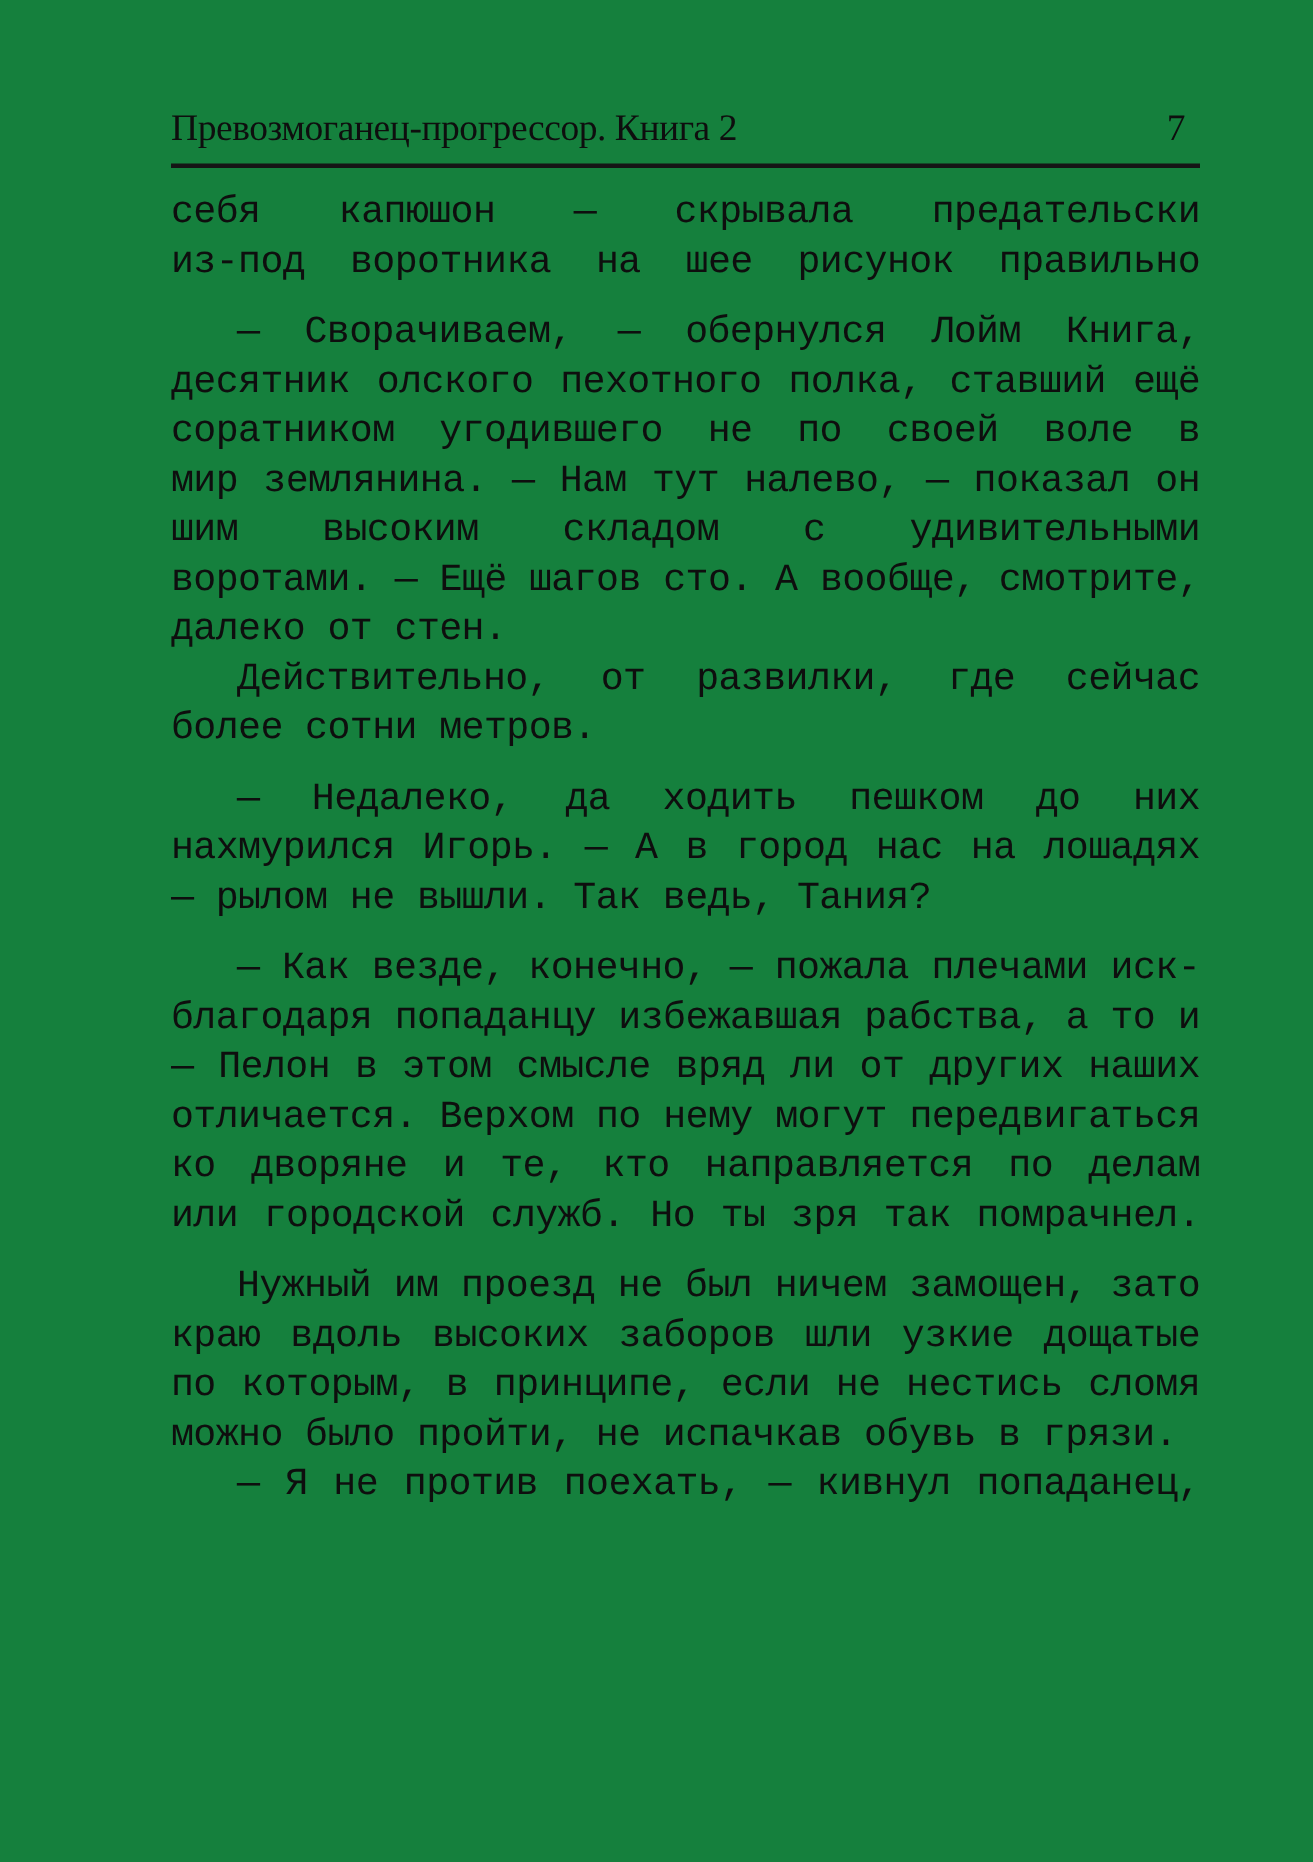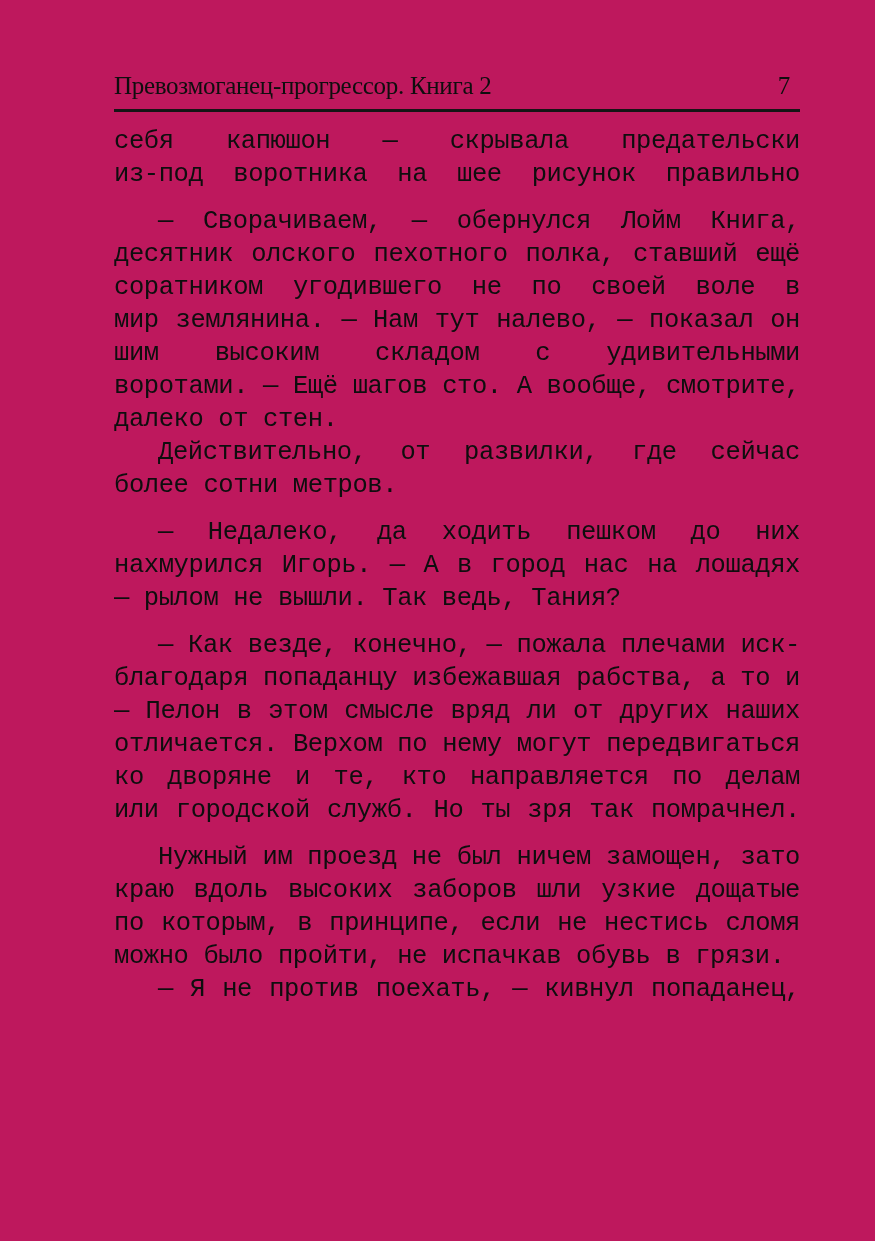--- a/index.html
+++ b/index.html
@@ -5,21 +5,21 @@
   html, body {
     margin: 0;
     padding: 0;
     background: #ffffff;
   }
   .page {
     position: relative;
     width: 875px;
     height: 1241px;
     box-sizing: border-box;
-    background: #be185d;
+    background: #15803d;
     color: #0e0e0e;
     padding: 72px 75px 0 114px;
     overflow: hidden;
     font-family: "Liberation Serif", "DejaVu Serif", serif;
   }
   .header {
     display: flex;
     justify-content: space-between;
     align-items: baseline;
     font-size: 25px;

